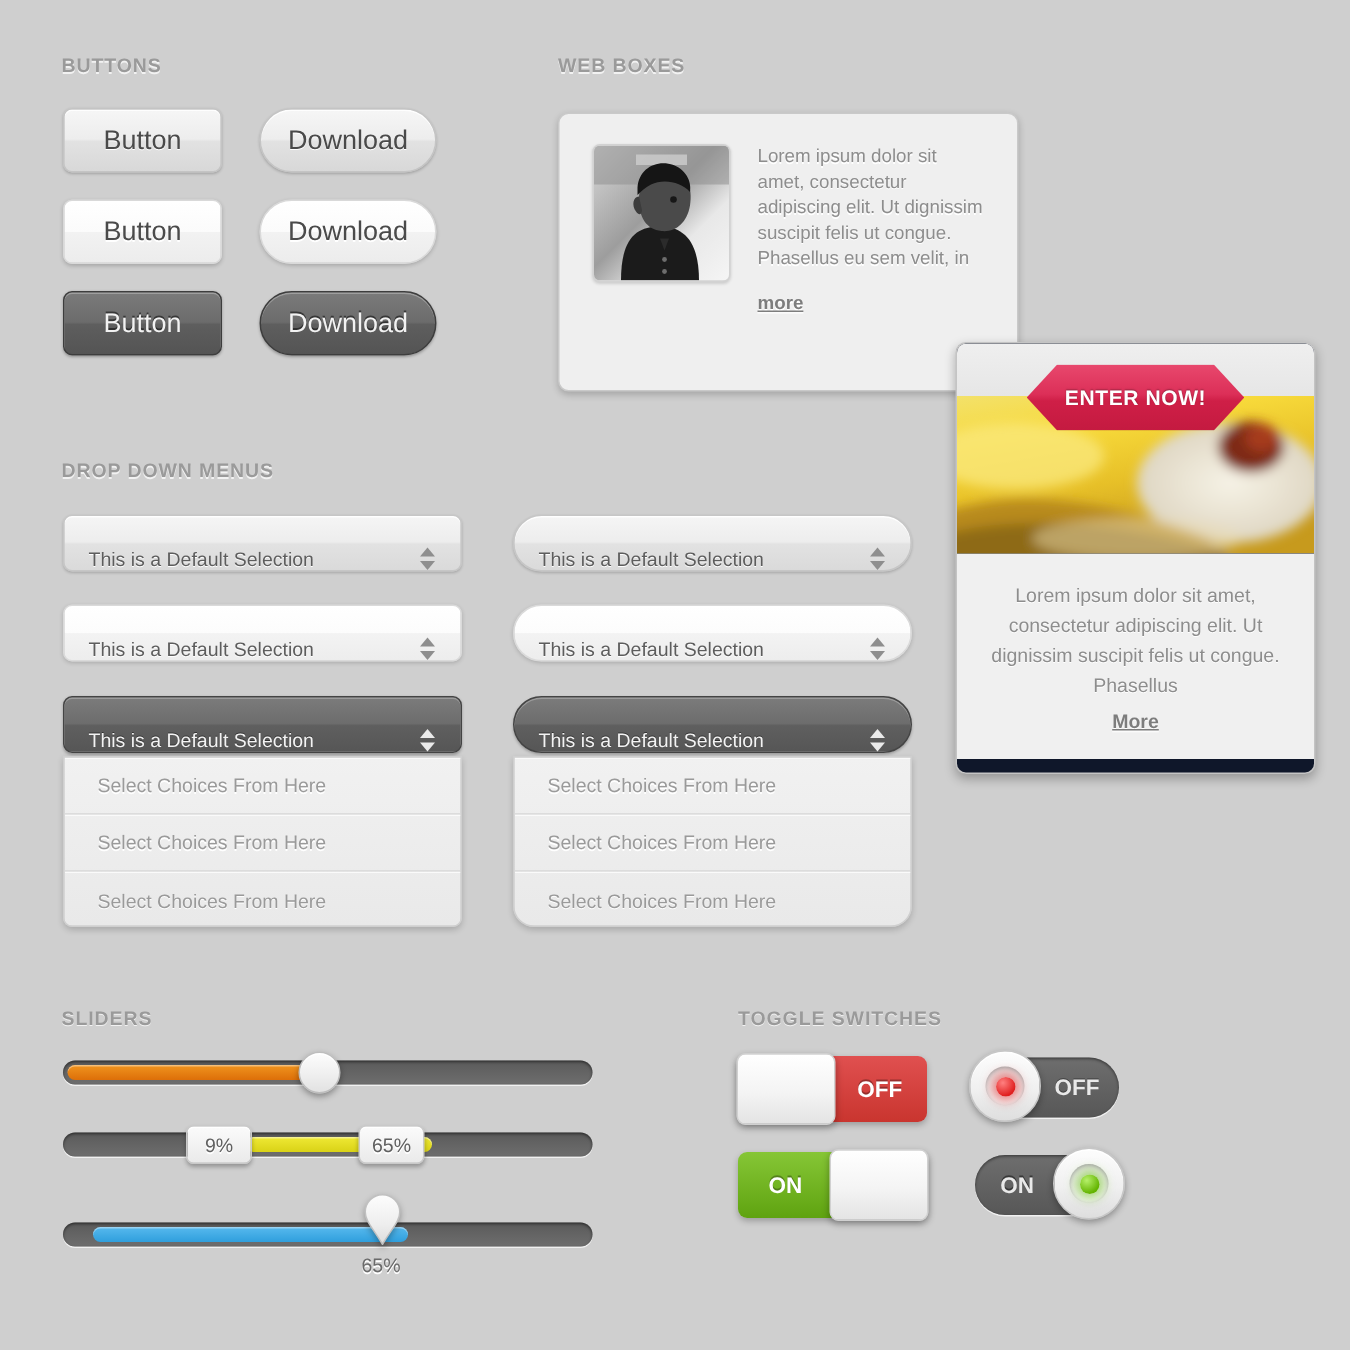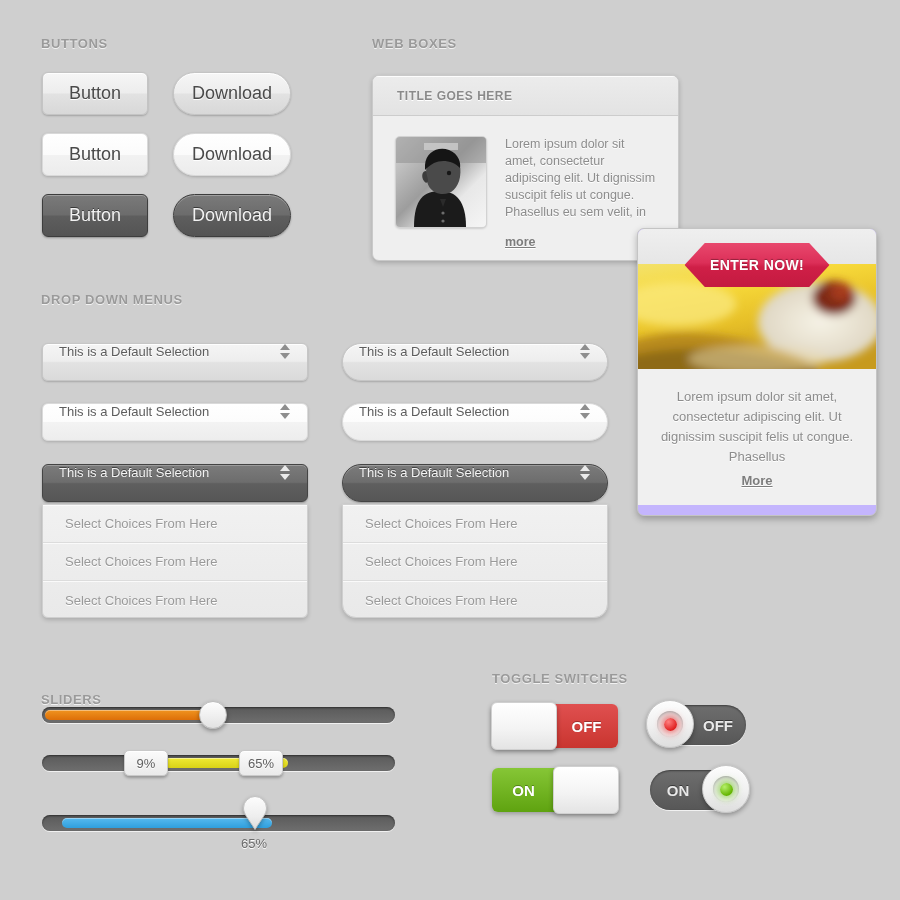--- a/index.html
+++ b/index.html
@@ -92,21 +92,21 @@
   .wb-more{
     display:inline-block;margin-top:14px;
     font-size:12.5px;font-weight:bold;color:#7d7d7d;
     text-decoration:underline;text-shadow:0 1px 0 #fff;cursor:pointer;
   }
 
   
   .promo{
     position:absolute;
     border-radius:7px;
-    background:#c4b5fd;
+    background:#0f172a;
     border:1px solid #c4c4c4;
     box-shadow:0 3px 7px rgba(0,0,0,.28);
     overflow:hidden;
     box-sizing:border-box;
   }
   .promo-top{height:35px;background:linear-gradient(to bottom,#efefef,#e6e6e6);}
   .promo-img{height:105px;position:relative;overflow:hidden;}
   .promo-img svg{display:block;}
   .badge{
     position:absolute;left:50%;transform:translateX(-50%);
@@ -126,21 +126,21 @@
     margin:0;font-size:13px;line-height:20px;color:#8d8d8d;text-shadow:0 1px 0 #fff;
   }
   .promo-more{
     display:inline-block;margin-top:6px;font-size:13px;font-weight:bold;
     color:#7d7d7d;text-decoration:underline;text-shadow:0 1px 0 #fff;cursor:pointer;
   }
 
   
   .dd{
     position:absolute;
-    display:flex;align-items:flex-start;
+    display:flex;align-items:flex-end;
     box-sizing:border-box;
     padding:0 16px;
     font-size:13px;
     cursor:pointer;
   }
   .dd .lbl{flex:1;}
   .dd.sq{border-radius:6px;}
   .dd.rd{border-radius:24px;}
   .dd.v1{
     background:linear-gradient(to bottom,#f5f5f5 0%,#ededed 48%,#e2e2e2 52%,#dadada 100%);
@@ -275,23 +275,20 @@
 
   <div class="btn sq g2" style="left:42px;top:133px;width:106px;height:43px;">Button</div>
   <div class="btn rd g2" style="left:173px;top:133px;width:118px;height:43px;">Download</div>
 
   <div class="btn sq g3" style="left:42px;top:194px;width:106px;height:43px;">Button</div>
   <div class="btn rd g3" style="left:173px;top:194px;width:118px;height:43px;">Download</div>
 
   <div class="sec-title" style="left:372px;top:36px;">WEB BOXES</div>
 
   <div class="webbox" style="left:372px;top:75px;width:307px;height:186px;">
-    <div class="webbox-head">
-      <span>TITLE GOES HERE</span>
-    </div>
     <div class="webbox-body">
       <div class="thumb">
         <svg width="90" height="90" viewBox="0 0 90 90" aria-hidden="true">
           <defs>
             <linearGradient id="bgp" x1="0" y1="0" x2="1" y2="1">
               <stop offset="0%" stop-color="#d9d9d9"></stop>
                 <stop offset="45%" stop-color="#9d9d9d"></stop>
               <stop offset="70%" stop-color="#e8e8e8"></stop>
                 <stop offset="100%" stop-color="#f5f5f5"></stop>
             </linearGradient>
@@ -347,21 +344,21 @@
         </g>
       </svg>
     </div>
     <div class="badge">ENTER NOW!</div>
     <div class="promo-body">
       <p>Lorem ipsum dolor sit amet, consectetur adipiscing elit. Ut dignissim suscipit felis ut congue. Phasellus</p>
       <a class="promo-more">More</a>
     </div>
   </div>
 
-  <div class="sec-title" style="left:41px;top:292px;">DROP DOWN MENUS</div>
+  <div class="sec-title" style="left:41px;top:306px;">DROP DOWN MENUS</div>
 
   <div class="dd sq v1" style="left:42px;top:343px;width:266px;height:38px;">
     <span class="lbl">This is a Default Selection</span>
     <span class="arrows">
         <i class="up"></i>
         <i class="dn"></i>
       </span>
   </div>
   <div class="dd sq v2" style="left:42px;top:403px;width:266px;height:38px;">
     <span class="lbl">This is a Default Selection</span>
@@ -403,21 +400,21 @@
         <i class="up"></i>
         <i class="dn"></i>
       </span>
   </div>
   <div class="ddlist rd" style="left:342px;top:504px;width:266px;height:114px;">
     <div class="ddopt">Select Choices From Here</div>
     <div class="ddopt">Select Choices From Here</div>
     <div class="ddopt">Select Choices From Here</div>
   </div>
 
-  <div class="sec-title" style="left:41px;top:692px;">SLIDERS</div>
+  <div class="sec-title" style="left:41px;top:671px;">SLIDERS</div>
 
   <div class="track" style="left:42px;top:707px;width:353px;">
     <div class="fill orange" style="left:3px;width:164px;"></div>
   </div>
   <div class="knob" style="left:199px;top:701px;"></div>
 
   <div class="track" style="left:42px;top:755px;width:353px;">
     <div class="fill yellow" style="left:122px;width:124px;"></div>
   </div>
   <div class="bubble" style="left:124px;top:750px;">9%</div>

